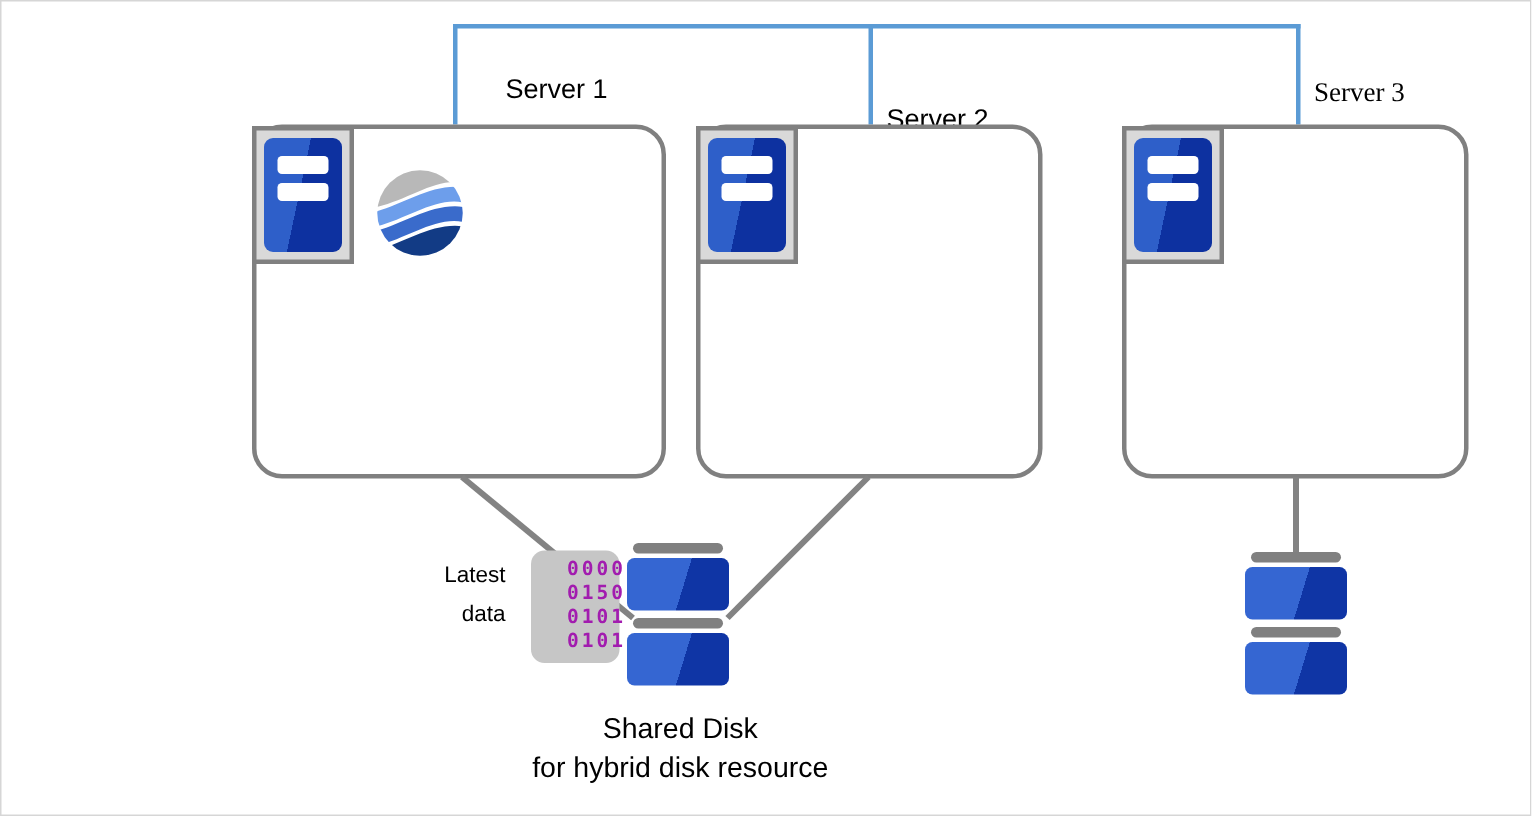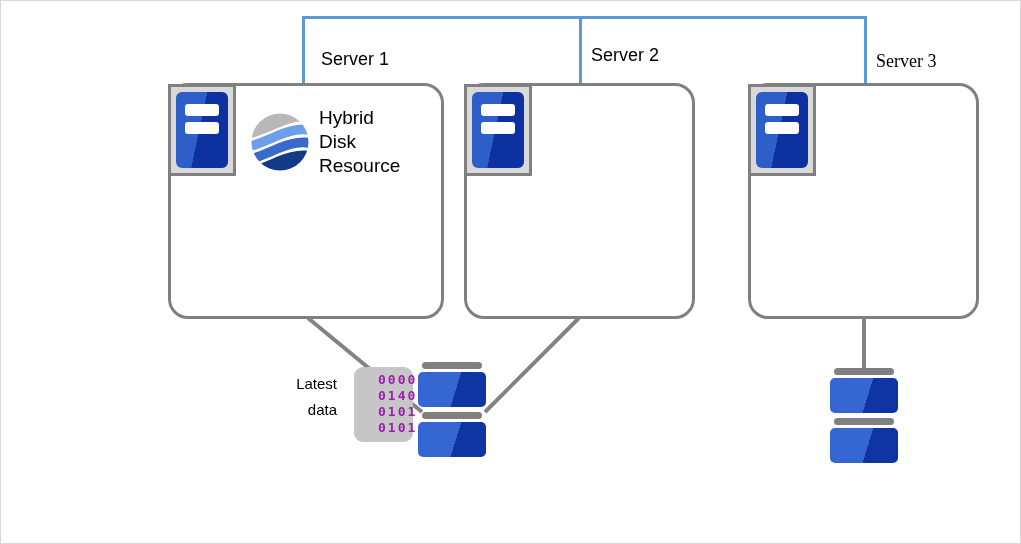--- a/index.html
+++ b/index.html
@@ -10,22 +10,22 @@
   }
   
   .blue-h,.blue-v{position:absolute;background:#5b9bd5;}
   .blue-h{left:301px;top:15px;width:565px;height:3px;}
   .blue-v{top:15px;width:3px;height:67px;}
   .blue-v.v1{left:301px;}
   .blue-v.v2{left:578px;}
   .blue-v.v3{left:863px;}
   
   .srv-label{position:absolute;font-size:18px;line-height:20px;white-space:nowrap;}
-  .srv-label.s1{left:320px;top:48px;}
-  .srv-label.s2{left:590px;top:44px;text-align:center;}
+  .srv-label.s1{left:336px;top:48px;}
+  .srv-label.s2{left:590px;top:68px;text-align:center;}
   .srv-label.s3{left:875px;top:50px;font-family:Liberation Serif, serif;}
   
   .srv-box{position:absolute;top:82px;height:236px;background:#fff;
     border:3px solid #808080;border-radius:20px;box-sizing:border-box;}
   .srv-box.b1{left:167px;width:276px;}
   .srv-box.b2{left:463px;width:231px;}
   .srv-box.b3{left:747px;width:231px;}
   
   .srv-icon{position:absolute;top:83px;width:68px;height:92px;background:#d9d9d9;
     border:3px solid #808080;box-sizing:border-box;}
@@ -112,39 +112,38 @@
           <circle cx="29" cy="29" r="28.5"></circle>
         </clipPath>
       </defs>
     <g clip-path="url(#c)">
       <path d="M0,0 H58 V9 C40,5 22,20 0,25 Z" fill="#b8b8b8"></path>
       <path d="M0,28 C18,23 38,9 58,12 V22 C40,18 20,33 0,38 Z" fill="#6d9eeb"></path>
       <path d="M0,41 C18,36 38,22 58,25 V35 C40,31 20,46 0,51 Z" fill="#3a6bcb"></path>
       <path d="M0,54 C18,49 38,35 58,38 V58 H0 Z" fill="#123b85"></path>
     </g>
   </svg>
-  <div class="hdr-text">Hybrid
-Disk
-Resource</div>
 
   <div class="latest-label">Latest
 data</div>
   <div class="bin-icon">
     <div class="bin-row">0000</div>
-    <div class="bin-row">0140</div>
+    <div class="bin-row">0150</div>
     <div class="bin-row">0101</div>
     <div class="bin-row">0101</div>
   </div>
 
   <div class="disk shared">
     <div class="cap"></div>
     <div class="body"></div>
     <div class="cap mid"></div>
     <div class="body"></div>
   </div>
+  <div class="disk-label shared">Shared Disk
+for hybrid disk resource</div>
 
   <div class="disk d3">
     <div class="cap"></div>
     <div class="body"></div>
     <div class="cap mid"></div>
     <div class="body"></div>
   </div>
 
 </div>
 

